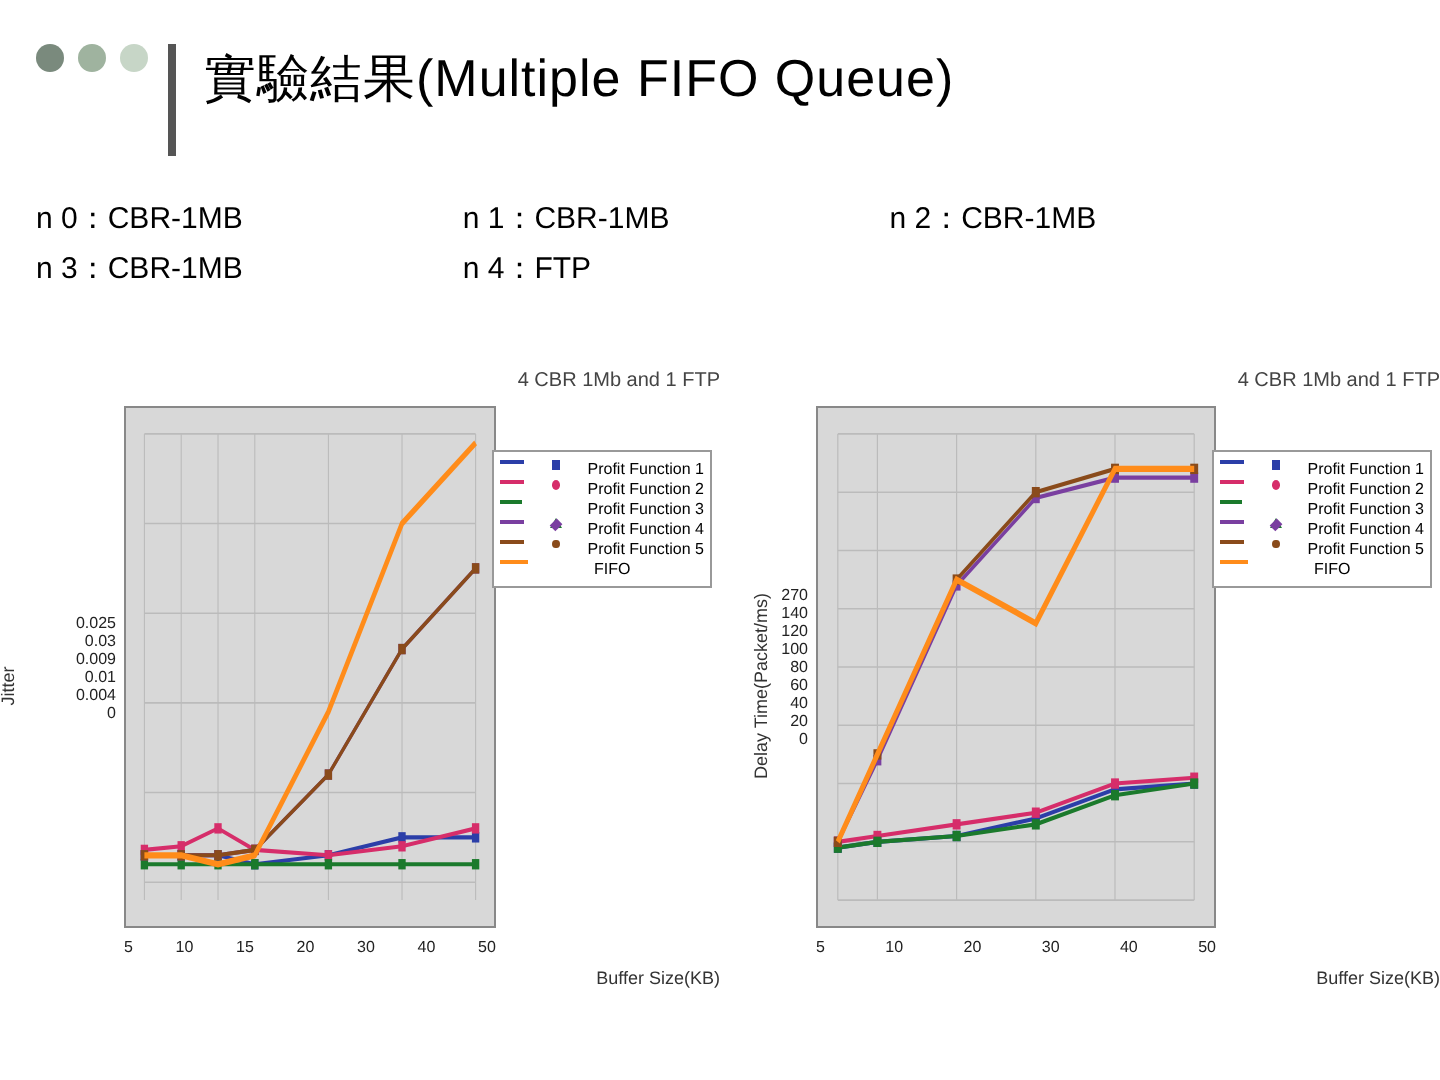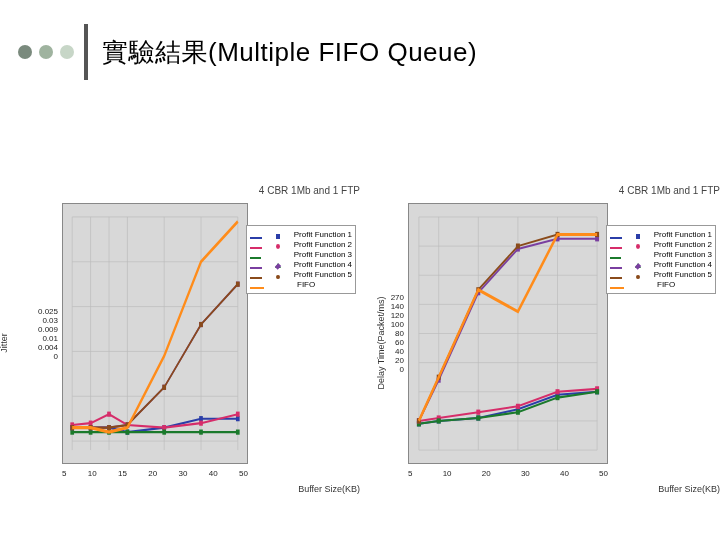--- a/index.html
+++ b/index.html
@@ -1,17 +1,17 @@
 <!DOCTYPE html>
 <html><head>
 <meta charset="utf-8">
 <style>
   html,body{margin:0;padding:0;width:720px;height:540px;background:#fff;font-family:Arial,"Microsoft JhengHei",sans-serif;color:#000;overflow:hidden}
   .slide{position:relative;width:720px;height:540px}
-  .title-row{position:absolute;top:22px;left:18px;right:18px;height:60px;display:flex;align-items:center}
+  .title-row{position:absolute;top:22px;left:18px;right:18px;height:60px;display:flex;}
   .dots{display:flex;gap:7px;margin-right:10px}
   .dot{width:14px;height:14px;border-radius:50%}
   .d1{background:#7a8a7d}.d2{background:#9fb39f}.d3{background:#c7d6c7}
   .vbar{width:4px;height:56px;background:#555;margin-right:14px}
   .title{font-size:26px;letter-spacing:0.5px}
   .legend-text{position:absolute;top:100px;left:18px;right:18px;font-size:15px}
   .lt-row{display:flex;gap:110px;margin-bottom:6px}
   .charts{position:absolute;top:185px;left:0;right:0;bottom:40px;display:flex}
   .chart{position:relative;flex:1}
   .chart-title{position:absolute;top:0;left:0;right:0;text-align:right;font-size:10px;color:#444}
@@ -22,41 +22,52 @@
   .c1 .ylab{left:-6px}
   .c2 .ylab{left:-26px}
   .xlab{position:absolute;bottom:6px;left:0;right:0;text-align:right;font-size:9px;color:#333}
   .yticks{position:absolute;top:18px;bottom:36px;display:flex;flex-direction:column;justify-content:center;text-align:right;font-size:8px;color:#222}
   .c1 .yticks{left:18px;width:40px}
   .c2 .yticks{left:14px;width:30px}
   .xticks{position:absolute;bottom:22px;display:flex;justify-content:space-between;font-size:8px;color:#222}
   .c1 .xticks{left:62px;right:112px}
   .c2 .xticks{left:48px;right:112px}
   .legend-box{position:absolute;top:40px;right:4px;width:102px;background:#fff;border:1px solid #999;font-size:8px;padding:3px 3px}
-  .lrow{display:flex;align-items:flex-end;gap:14px;margin:1px 0;white-space:nowrap}
+  .lrow{display:flex;align-items:flex-start;gap:14px;margin:1px 0;white-space:nowrap}
   .sw{width:14px;height:2px;display:inline-block}
   .mk{width:5px;height:5px;display:inline-block}
   .sq{background:#2b3ea8}.ci{background:#d62d6a;border-radius:50%}.tr{width:0;height:0;border-left:3px solid transparent;border-right:3px solid transparent;border-bottom:5px solid #1b7a2c}
   .di{width:5px;height:5px;background:#7a3fa0;transform:rotate(45deg)}
   .dt{width:4px;height:4px;background:#8a4b1b;border-radius:50%}
 </style>
 </head>
 <body>
 
 <div class="slide">
   <div class="title-row">
     <div class="dots">
       <div class="dot d1"></div>
       <div class="dot d2"></div>
       <div class="dot d3"></div>
     </div>
     <div class="vbar"></div>
     <div class="title">實驗結果(Multiple FIFO Queue)</div>
   </div>
 
+  <div class="legend-text">
+    <div class="lt-row">
+      <span>n 0：CBR-1MB</span>
+      <span>n 1：CBR-1MB</span>
+      <span>n 2：CBR-1MB</span>
+    </div>
+    <div class="lt-row">
+      <span>n 3：CBR-1MB</span>
+      <span>n 4：FTP</span>
+    </div>
+  </div>
 
   <div class="charts">
 
     <div class="chart c1">
       <div class="chart-title">4 CBR 1Mb and 1 FTP</div>
       <div class="ylab">Jitter</div>
       <div class="yticks" id="yt1">
           <div>0.025</div>
           <div>0.03</div>
           <div>0.009</div>

